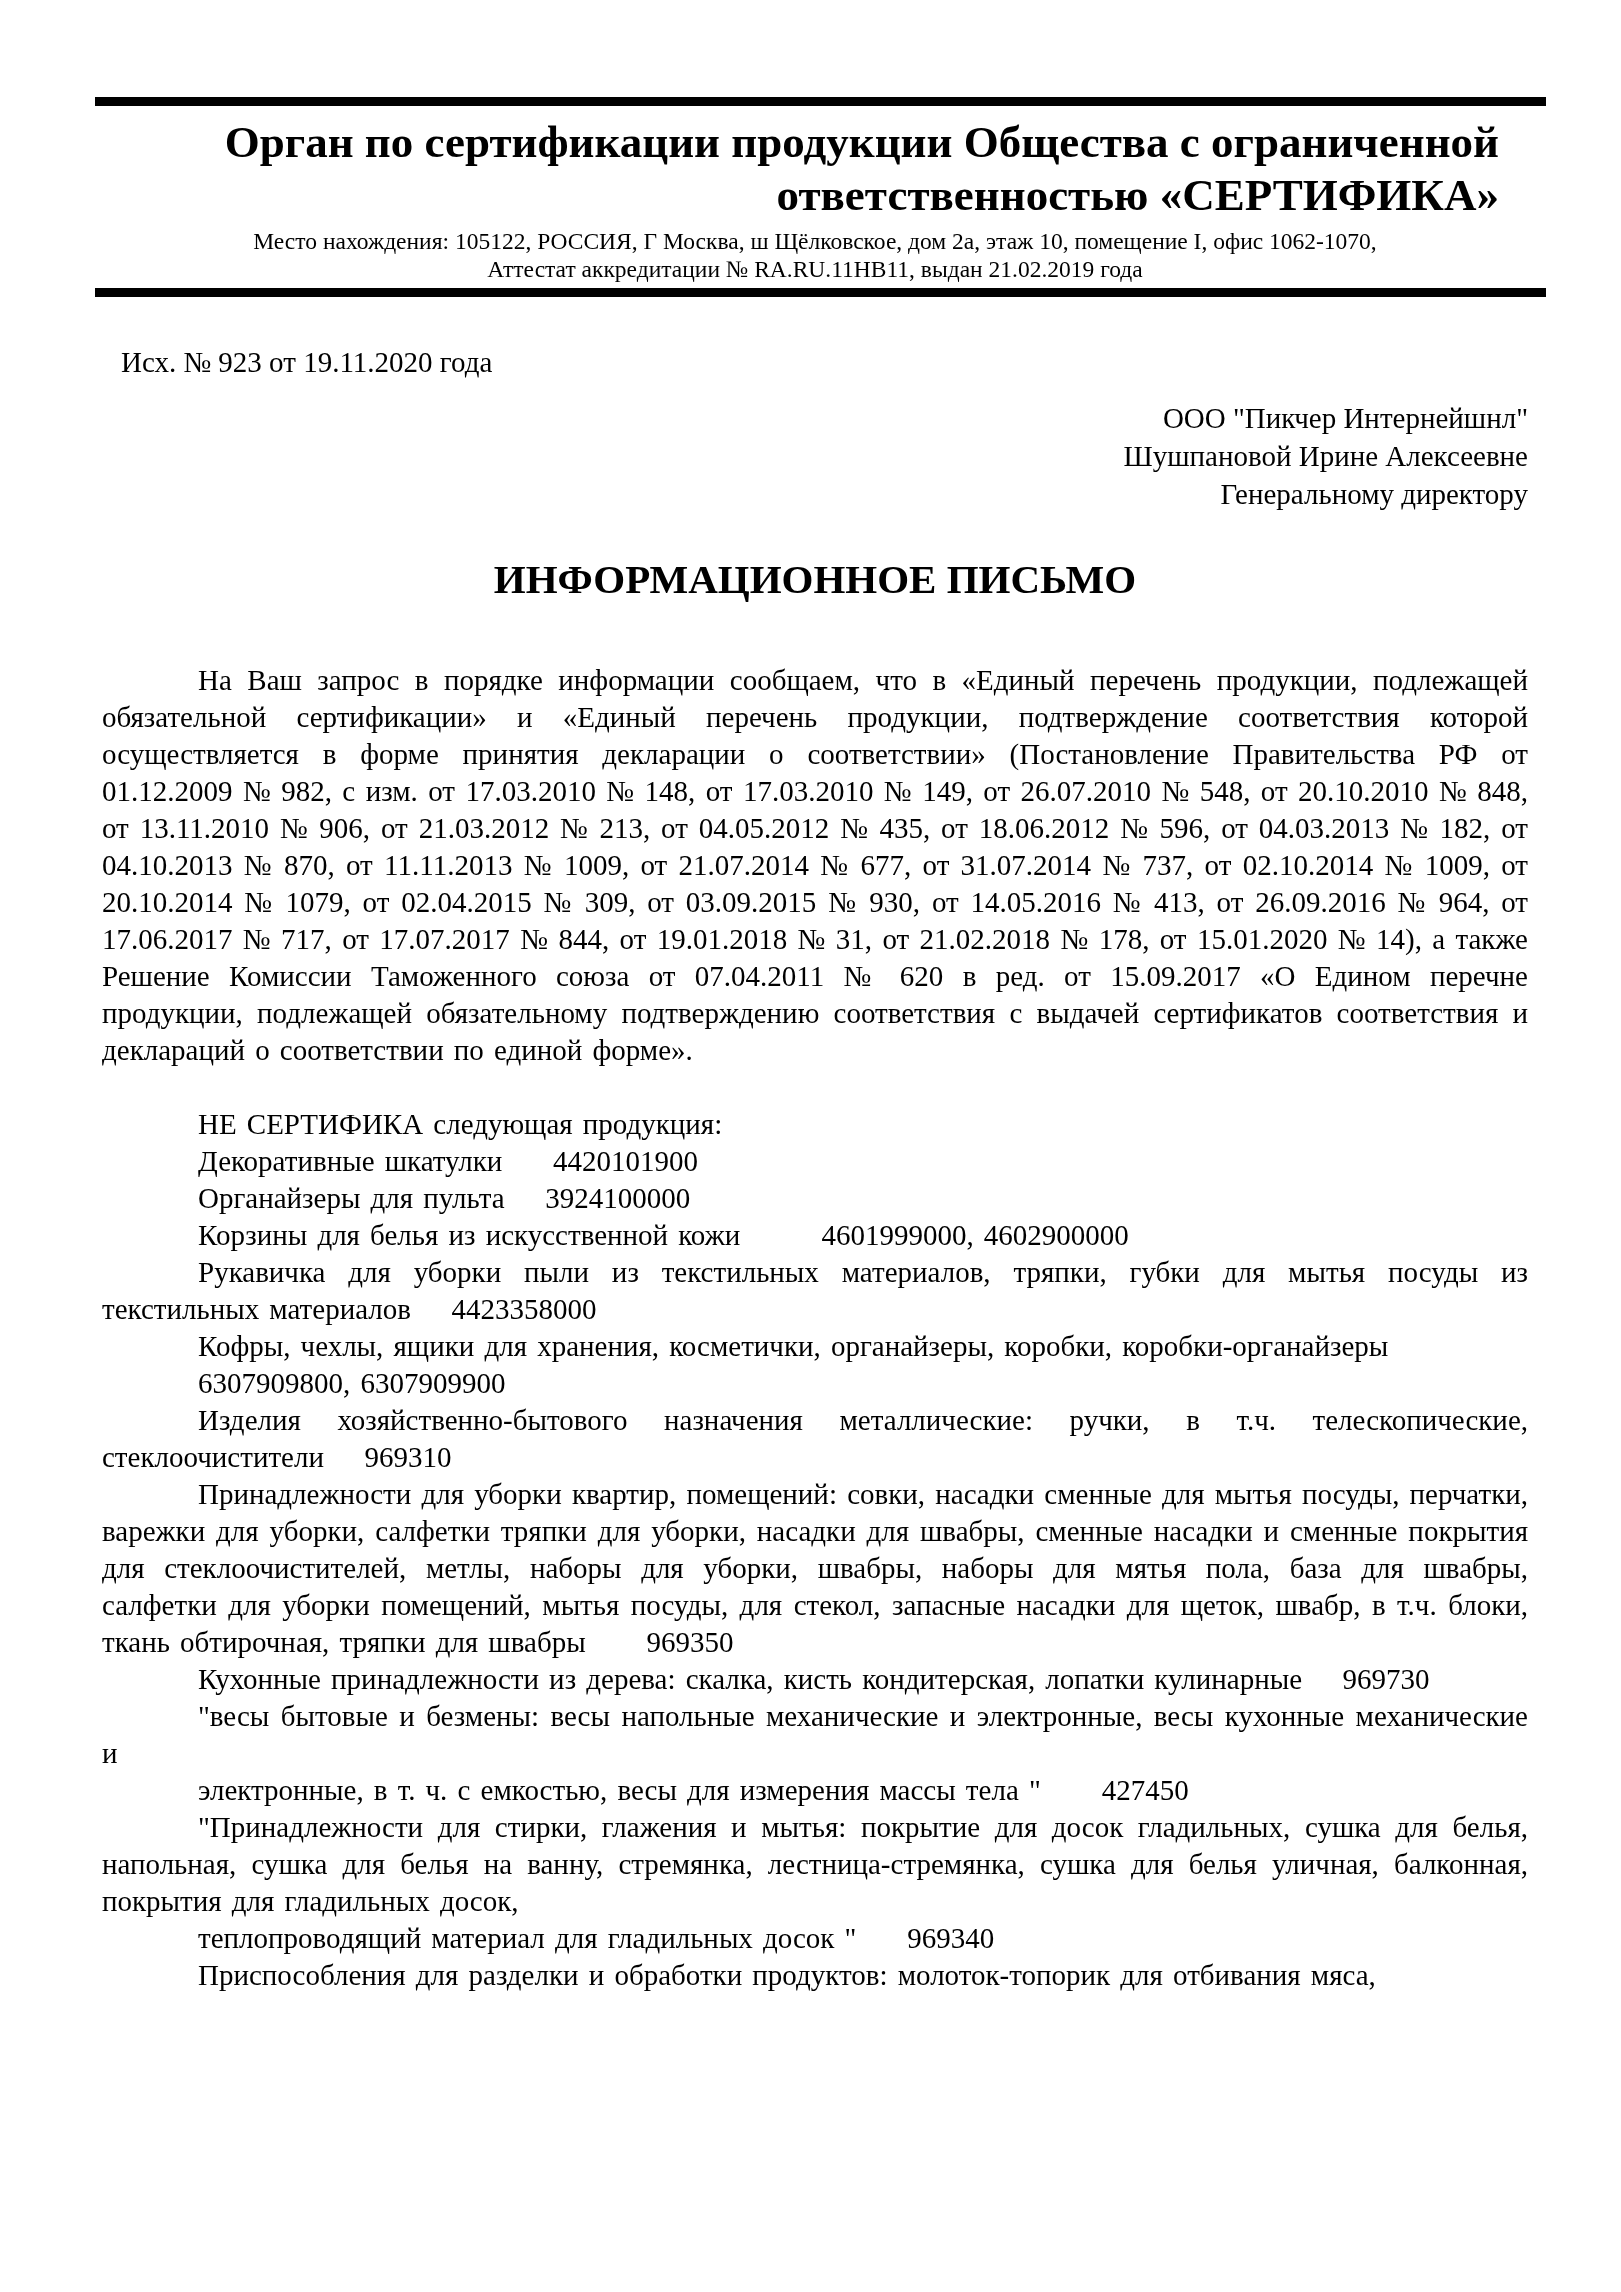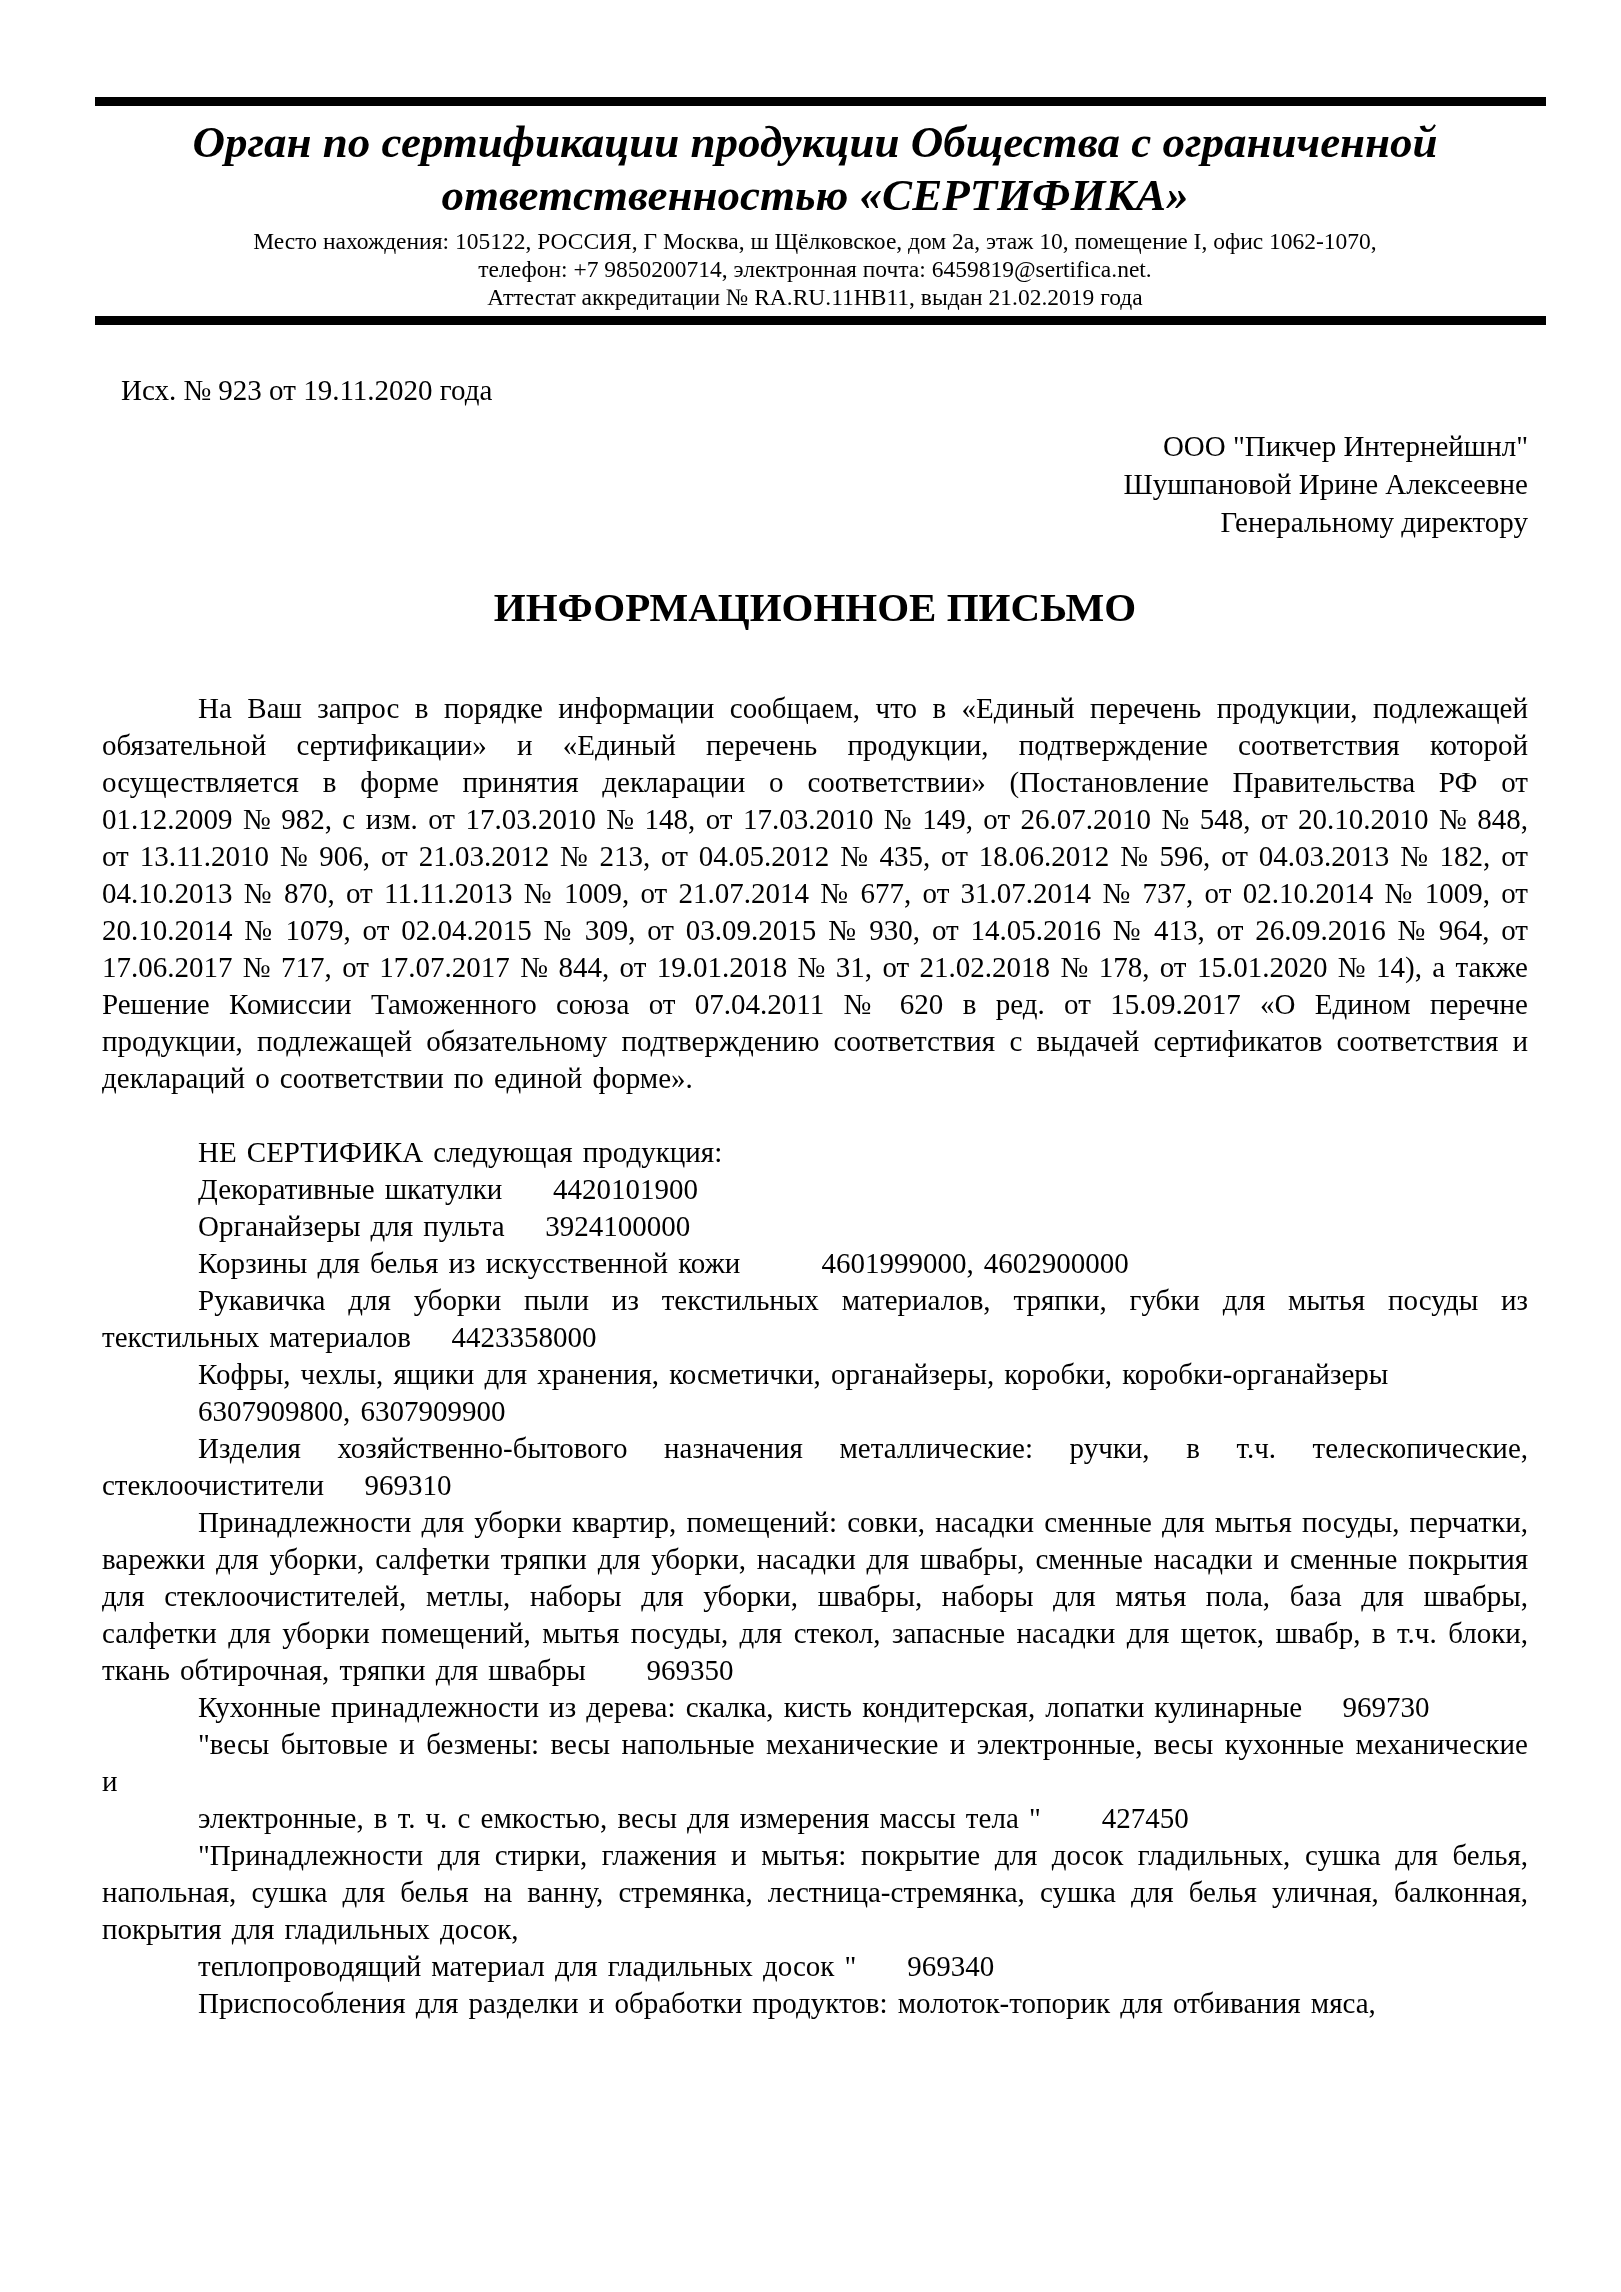--- a/index.html
+++ b/index.html
@@ -23,25 +23,24 @@
   .rule {
     height: 8.8px;
     background: #000000;
     margin-left: -6.9px;
     margin-right: -17.6px;
   }
   .rule-top { margin-top: 97px; }
   .rule-bottom { margin-top: 4.9px; }
   .org-title {
     margin: 9.8px 29px 5.9px 29px;
-    text-align: center;
+    text-align: right;
     font-weight: bold;
     font-size: 45px;
     line-height: 53px;
-    font-style: italic;
   }
   .org-address {
     text-align: center;
     font-size: 23.5px;
     line-height: 28px;
   }
   .ref-line {
     margin-top: 47px;
     font-size: 29px;
     line-height: 37px;
@@ -78,21 +77,20 @@
 <body>
 
 <div class="page">
 
   <div class="rule rule-top"></div>
 
   <div class="org-title">Орган по сертификации продукции Общества с ограниченной ответственностью «СЕРТИФИКА»</div>
 
   <div class="org-address">
     <div>Место нахождения: 105122, РОССИЯ, Г Москва, ш Щёлковское, дом 2а, этаж 10, помещение I, офис 1062-1070,</div>
-    <div>телефон: +7 9850200714, электронная почта: 6459819@sertifica.net.</div>
     <div>Аттестат аккредитации № RA.RU.11НВ11, выдан 21.02.2019 года</div>
   </div>
 
   <div class="rule rule-bottom"></div>
 
   <div class="ref-line">Исх. № 923 от 19.11.2020 года</div>
 
   <div class="recipient-block">
     <div>ООО "Пикчер Интернейшнл"</div>
     <div>Шушпановой Ирине Алексеевне</div>

